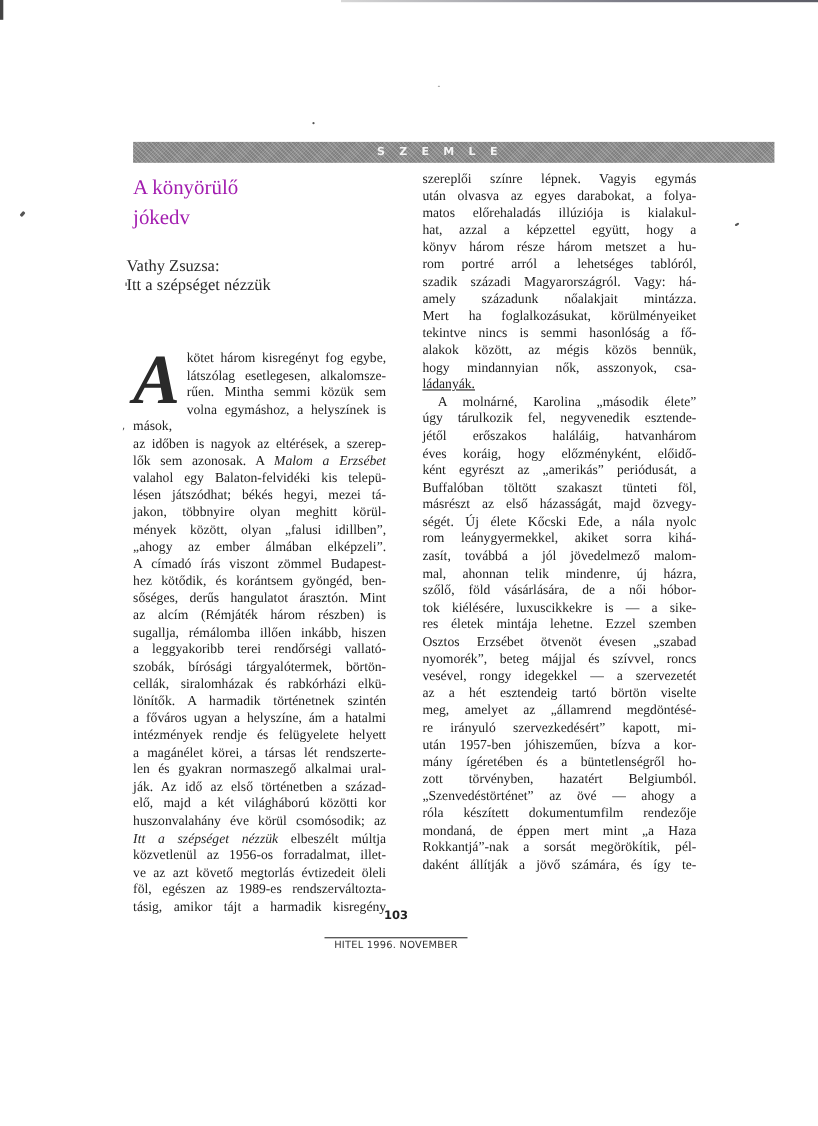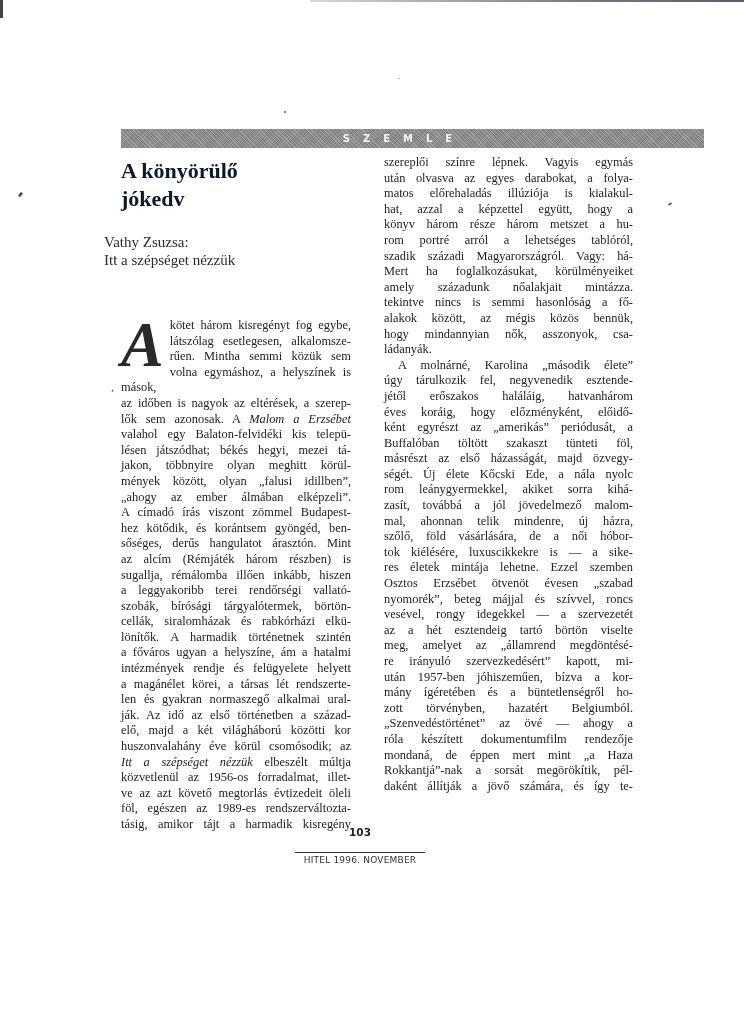--- a/index.html
+++ b/index.html
@@ -50,29 +50,29 @@
       font-size: 10px;
       color: #f4f4f4;
       letter-spacing: 13px;
       padding-left: 13px;
       margin-left: -30px;
     }
     .title {
       position: absolute;
       left: 121px; top: 157px;
       width: 230px;
-      font-size: 22px;
+      font-size: 19px;
       line-height: 28px;
-      color: #0f172a;
+      color: #a21caf;
       margin: 0;
-      font-weight: bold;
+      font-weight: normal;
     }
     .subtitle {
       position: absolute;
-      left: 104px; top: 233px;
+      left: 115px; top: 233px;
       width: 230px;
       font-size: 15px;
       line-height: 18px;
       color: #2b2b2b;
     }
     .col {
       position: absolute;
       font-size: 12.4px;
       line-height: 15.6px;
       text-align: justify;
@@ -94,21 +94,21 @@
       font-size: 64px;
       line-height: 48px;
       font-style: italic;
       font-weight: bold;
       margin: 3px 6px 0 0;
       height: 48px;
       color: #2a2a2a;
       font-family: "Liberation Serif", "DejaVu Serif", serif;
     }
     .line { display: block; text-align: justify; text-align-last: justify; }
-    .line.last { text-align-last: left; }
+    .line.last { text-align-last: left; text-decoration: underline; }
     em { font-style: italic; }
     .footer {
       position: absolute;
       left: 295px; top: 826px;
       width: 130px;
       text-align: center;
       font-family: "DejaVu Sans", "Liberation Sans", sans-serif;
     }
     .page-number {
       font-size: 10.5px;
@@ -200,22 +200,22 @@
 
 <div class="col col-right">
   <p>
     <span class="line">szereplői színre lépnek. Vagyis egymás</span>
     <span class="line">után olvasva az egyes darabokat, a folya-</span>
     <span class="line">matos előrehaladás illúziója is kialakul-</span>
     <span class="line">hat, azzal a képzettel együtt, hogy a</span>
     <span class="line">könyv három része három metszet a hu-</span>
     <span class="line">rom portré arról a lehetséges tablóról,</span>
     <span class="line">szadik századi Magyarországról. Vagy: há-</span>
+    <span class="line">amely századunk nőalakjait mintázza.</span>
     <span class="line">Mert ha foglalkozásukat, körülményeiket</span>
-    <span class="line">amely századunk nőalakjait mintázza.</span>
     <span class="line">tekintve nincs is semmi hasonlóság a fő-</span>
     <span class="line">alakok között, az mégis közös bennük,</span>
     <span class="line">hogy mindannyian nők, asszonyok, csa-</span>
     <span class="line last">ládanyák.</span>
   </p>
   <p>
     <span class="line indent">A molnárné, Karolina „második élete”</span>
     <span class="line">úgy tárulkozik fel, negyvenedik esztende-</span>
     <span class="line">jétől erőszakos haláláig, hatvanhárom</span>
     <span class="line">éves koráig, hogy előzményként, előidő-</span>

